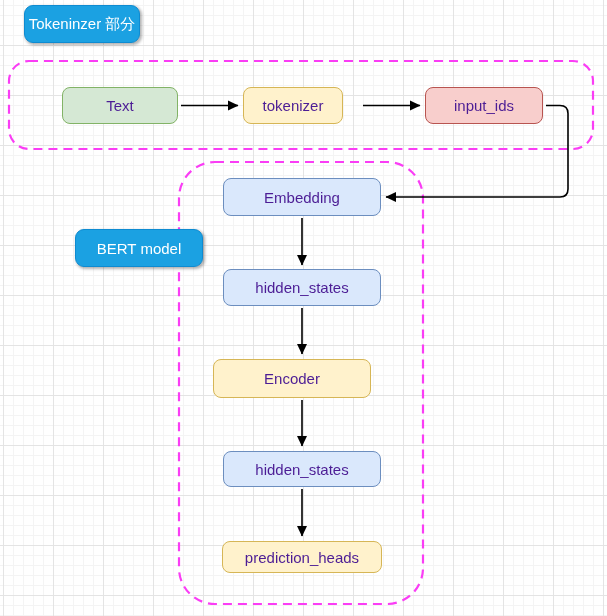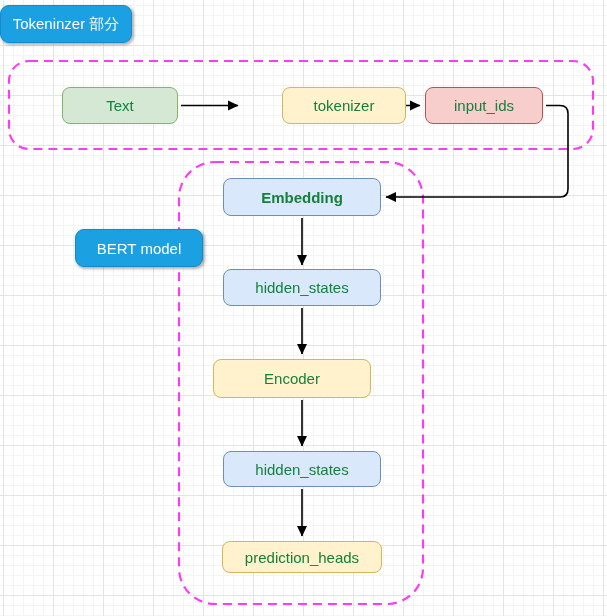--- a/index.html
+++ b/index.html
@@ -23,21 +23,21 @@
   }
   svg.layer {
     position: absolute; left: 0; top: 0; z-index: 1;
   }
   .node {
     position: absolute;
     z-index: 2;
     box-sizing: border-box;
     border-radius: 8px;
     display: flex; align-items: center; justify-content: center;
-    font-size: 15px; color: #15803d;
+    font-size: 15px; color: #4c1d95;
     white-space: nowrap;
   }
   .green  { background: #D5E8D4; border: 1.5px solid #82B366; }
   .yellow { background: #FFF2CC; border: 1.5px solid #D6B656; }
   .red    { background: #F8CECC; border: 1.5px solid #B85450; }
   .blue   { background: #DAE8FC; border: 1.5px solid #6C8EBF; }
   .chip {
     position: absolute;
     z-index: 3;
     box-sizing: border-box;
@@ -67,26 +67,26 @@
 
     <path d="M181,105.5 H238" fill="none" stroke="#000" stroke-width="1.6" marker-end="url(#arrow)"></path>
     <path d="M363,105.5 H420" fill="none" stroke="#000" stroke-width="1.6" marker-end="url(#arrow)"></path>
     <path d="M546,105.5 H560 Q568,105.5 568,113.5 V189 Q568,197 560,197 H386" fill="none" stroke="#000" stroke-width="1.6" marker-end="url(#arrow)"></path>
     <path d="M302,218 V265" fill="none" stroke="#000" stroke-width="1.6" marker-end="url(#arrow)"></path>
     <path d="M302,308 V354" fill="none" stroke="#000" stroke-width="1.6" marker-end="url(#arrow)"></path>
     <path d="M302,400 V446" fill="none" stroke="#000" stroke-width="1.6" marker-end="url(#arrow)"></path>
     <path d="M302,489 V536" fill="none" stroke="#000" stroke-width="1.6" marker-end="url(#arrow)"></path>
   </svg>
 
-  <div class="chip" style="left:0; top:5px; width:132px; height:38px;text-align:center;">Tokeninzer 部分</div>
+  <div class="chip" style="left:24px; top:5px; width:116px; height:38px;text-align:center;">Tokeninzer 部分</div>
   <div class="chip" style="left:75px; top:229px; width:128px; height:38px;">BERT model</div>
 
   <div class="node green" style="left:62px; top:87px; width:116px; height:37px;">Text</div>
-  <div class="node yellow" style="left:243px; top:87px; width:124px; height:37px;margin-left:39px;">tokenizer</div>
+  <div class="node yellow" style="left:243px; top:87px; width:100px; height:37px;">tokenizer</div>
   <div class="node red" style="left:425px; top:87px; width:118px; height:37px;">input_ids</div>
 
-  <div class="node blue" style="left:223px; top:178px; width:158px; height:38px;font-weight:bold;">Embedding</div>
+  <div class="node blue" style="left:223px; top:178px; width:158px; height:38px;">Embedding</div>
   <div class="node blue" style="left:223px; top:269px; width:158px; height:37px;">hidden_states</div>
   <div class="node yellow" style="left:213px; top:359px; width:158px; height:39px;">Encoder</div>
   <div class="node blue" style="left:223px; top:451px; width:158px; height:36px;">hidden_states</div>
   <div class="node yellow" style="left:222px; top:541px; width:160px; height:32px;">prediction_heads</div>
 
 </div>
 
 </body></html>

